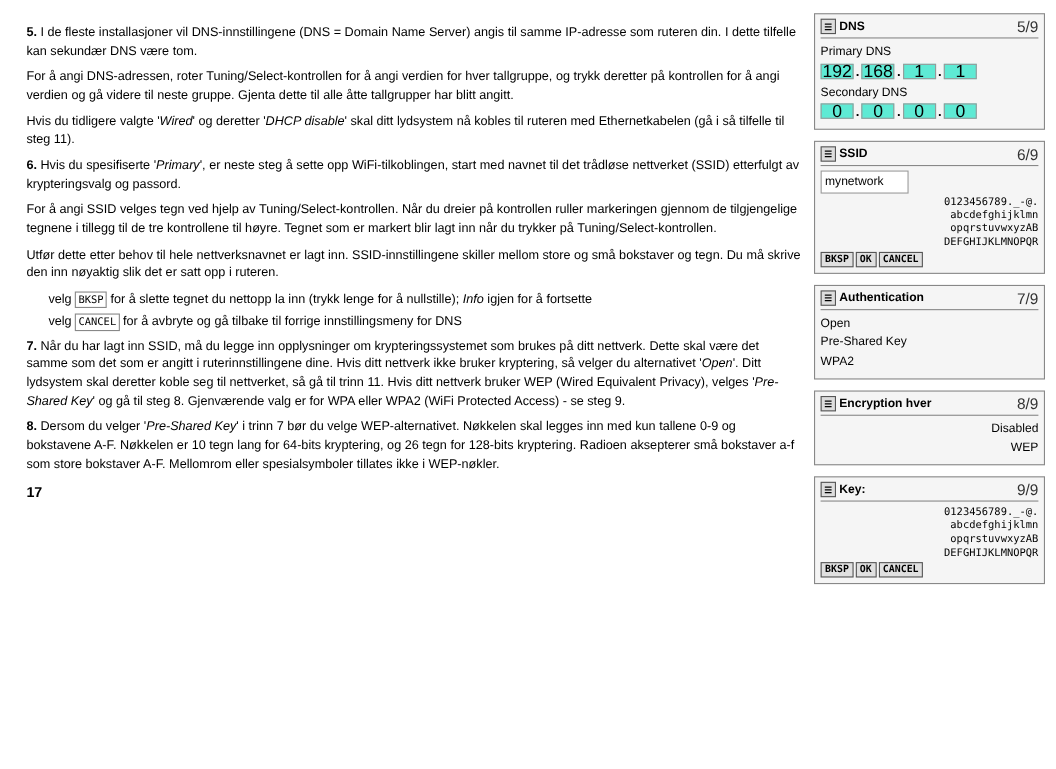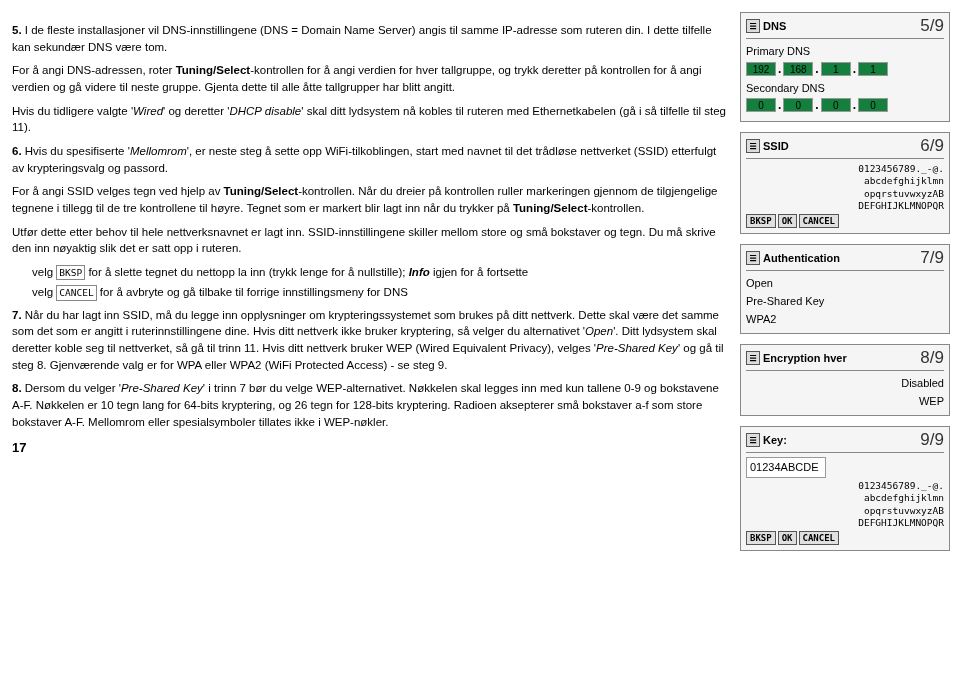--- a/index.html
+++ b/index.html
@@ -7,21 +7,21 @@
       font-family: Arial, Helvetica, sans-serif;
       font-size: 12px;
       background: #fff;
       color: #000;
       width: 960px;
       min-height: 699px;
     }
     .page {
       display: flex;
       flex-direction: row;
-      padding: 12px 10px 10px 12px;
+      padding: 12px 10px 10px 24px;
       gap: 10px;
     }
     .main-content {
       flex: 1;
       min-width: 0;
     }
     .sidebar {
       width: 210px;
       flex-shrink: 0;
       display: flex;
@@ -32,21 +32,21 @@
       font-size: 15px;
       font-weight: bold;
       margin-bottom: 10px;
       font-style: italic;
     }
     p {
       margin-bottom: 7px;
       line-height: 1.45;
       font-size: 11.5px;
     }
-    b, strong { font-weight: bold; }
+    b, strong { font-weight: normal; }
     em, i { font-style: italic; }
     .step-label {
       font-weight: bold;
       display: inline;
     }
     ul.step-list {
       list-style: none;
       margin: 4px 0 6px 20px;
     }
     ul.step-list li {
@@ -85,41 +85,41 @@
       display: inline-block;
       width: 14px;
       height: 14px;
       border: 1px solid #555;
       background: #ddd;
       font-size: 8px;
       line-height: 14px;
       text-align: center;
     }
     .widget-step {
-      font-size: 17px;
+      font-size: 14px;
       color: #333;
     }
     .widget-body {
       font-size: 11px;
       line-height: 1.5;
     }
     .dns-row {
       display: flex;
       align-items: center;
       gap: 2px;
       margin-bottom: 2px;
     }
     .dns-field {
       display: inline-block;
       border: 1px solid #999;
-      background: #15803d;
+      background: #5eead4;
       width: 30px;
       height: 14px;
       text-align: center;
-      font-size: 10px;
+      font-size: 16px;
       line-height: 14px;
     }
     .dns-dot {
       font-weight: bold;
       font-size: 12px;
     }
     .ssid-display {
       border: 1px solid #999;
       background: #fff;
       padding: 1px 3px;
@@ -189,21 +189,21 @@
     </p>
     <p>
       For å angi DNS-adressen, roter <b>Tuning/Select</b>-kontrollen for å angi verdien for hver tallgruppe, og trykk deretter på kontrollen for å angi verdien og gå videre til neste gruppe. Gjenta dette til alle åtte tallgrupper har blitt angitt.
     </p>
     <p>
       Hvis du tidligere valgte '<i>Wired</i>' og deretter '<i>DHCP disable</i>' skal ditt lydsystem nå kobles til ruteren med Ethernetkabelen (gå i så tilfelle til steg 11).
     </p>
 
     <p>
       <span class="step-label">6.</span>
-      <span> Hvis du spesifiserte '<i>Mellomrom</i>', er neste steg å sette opp WiFi-tilkoblingen, start med navnet til det trådløse nettverket (SSID) etterfulgt av krypteringsvalg og passord.</span>
+      <span> Hvis du spesifiserte '<i>Primary</i>', er neste steg å sette opp WiFi-tilkoblingen, start med navnet til det trådløse nettverket (SSID) etterfulgt av krypteringsvalg og passord.</span>
     </p>
     <p>
       For å angi SSID velges tegn ved hjelp av <b>Tuning/Select</b>-kontrollen. Når du dreier på kontrollen ruller markeringen gjennom de tilgjengelige tegnene i tillegg til de tre kontrollene til høyre. Tegnet som er markert blir lagt inn når du trykker på <b>Tuning/Select</b>-kontrollen.
     </p>
     <p>
       Utfør dette etter behov til hele nettverksnavnet er lagt inn. SSID-innstillingene skiller mellom store og små bokstaver og tegn. Du må skrive den inn nøyaktig slik det er satt opp i ruteren.
     </p>
 
     <ul class="step-list">
       <li>
@@ -263,20 +263,23 @@
 
     <div class="widget">
       <div class="widget-header">
         <div class="widget-header-left">
           <span class="widget-icon">☰</span>
           <span>SSID</span>
         </div>
         <span class="widget-step">6/9</span>
       </div>
       <div class="widget-body">
+        <div>
+          <span class="ssid-display">mynetwork</span>
+        </div>
         <div class="char-grid">
           <div>0123456789._-@.</div>
           <div>abcdefghijklmn</div>
           <div>opqrstuvwxyzAB</div>
           <div>DEFGHIJKLMNOPQR</div>
         </div>
         <div style="display:flex; gap:2px; margin-top:2px;">
           <button class="widget-btn">BKSP</button>
           <button class="widget-btn">OK</button>
           <button class="widget-btn">CANCEL</button>
@@ -319,23 +322,20 @@
 
     <div class="widget">
       <div class="widget-header">
         <div class="widget-header-left">
           <span class="widget-icon">☰</span>
           <span>Key:</span>
         </div>
         <span class="widget-step">9/9</span>
       </div>
       <div class="widget-body">
-        <div>
-          <span class="key-display">01234ABCDE</span>
-        </div>
         <div class="char-grid">
           <div>0123456789._-@.</div>
           <div>abcdefghijklmn</div>
           <div>opqrstuvwxyzAB</div>
           <div>DEFGHIJKLMNOPQR</div>
         </div>
         <div style="display:flex; gap:2px; margin-top:2px;">
           <button class="widget-btn">BKSP</button>
           <button class="widget-btn">OK</button>
           <button class="widget-btn">CANCEL</button>

